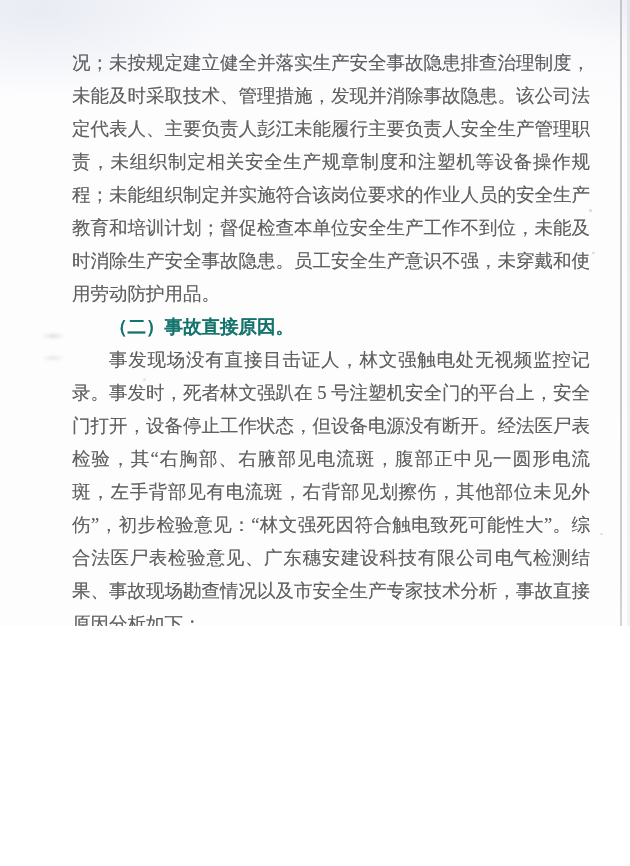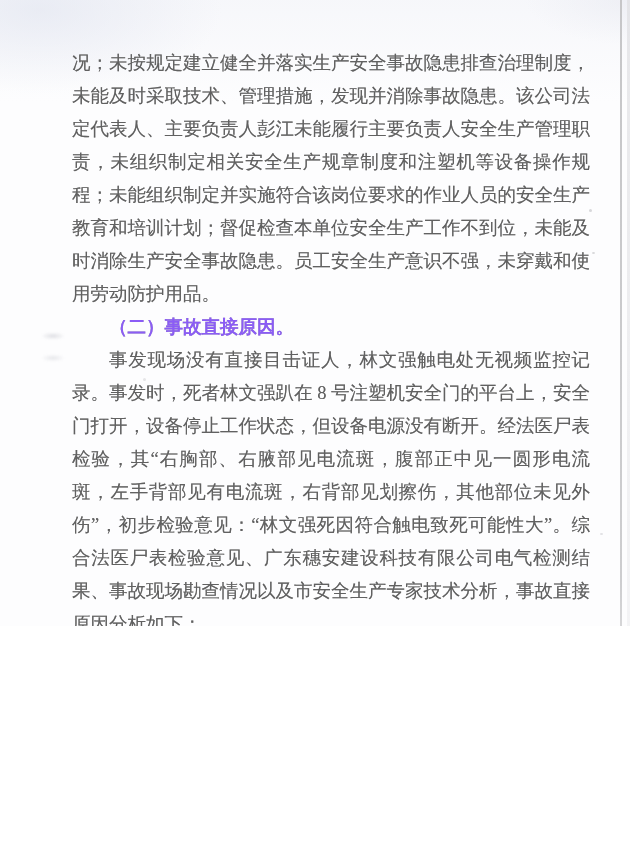--- a/index.html
+++ b/index.html
@@ -80,21 +80,21 @@
     text-shadow: 0 0 0.6px rgba(97,97,97,0.55);
   }
   .para {
     margin: 0;
   }
   .para.indent {
     text-indent: 2em;
   }
   .para.heading {
     font-weight: 600;
-    color: #8b5cf6;
+    color: #0f766e;
   }
   .bold-lead {
     font-weight: bold;
     color: #4e4e4e;
   }
   .page-number {
     position: absolute;
     left: 0;
     top: 789px;
     width: 630px;
@@ -115,18 +115,18 @@
   <div class="scan-edge-far-right"></div>
   <div class="speck s1"></div>
   <div class="speck s2"></div>
   <div class="speck s3"></div>
   <div class="speck s4"></div>
   <div class="smudge"></div>
 
   <div class="text-block">
     <p class="para">况；未按规定建立健全并落实生产安全事故隐患排查治理制度，未能及时采取技术、管理措施，发现并消除事故隐患。该公司法定代表人、主要负责人彭江未能履行主要负责人安全生产管理职责，未组织制定相关安全生产规章制度和注塑机等设备操作规程；未能组织制定并实施符合该岗位要求的作业人员的安全生产教育和培训计划；督促检查本单位安全生产工作不到位，未能及时消除生产安全事故隐患。员工安全生产意识不强，未穿戴和使用劳动防护用品。</p>
     <p class="para indent heading">（二）事故直接原因。</p>
-    <p class="para indent">事发现场没有直接目击证人，林文强触电处无视频监控记录。事发时，死者林文强趴在 8 号注塑机安全门的平台上，安全门打开，设备停止工作状态，但设备电源没有断开。经法医尸表检验，其“右胸部、右腋部见电流斑，腹部正中见一圆形电流斑，左手背部见有电流斑，右背部见划擦伤，其他部位未见外伤”，初步检验意见：“林文强死因符合触电致死可能性大”。综合法医尸表检验意见、广东穗安建设科技有限公司电气检测结果、事故现场勘查情况以及市安全生产专家技术分析，事故直接原因分析如下：</p>
+    <p class="para indent">事发现场没有直接目击证人，林文强触电处无视频监控记录。事发时，死者林文强趴在 5 号注塑机安全门的平台上，安全门打开，设备停止工作状态，但设备电源没有断开。经法医尸表检验，其“右胸部、右腋部见电流斑，腹部正中见一圆形电流斑，左手背部见有电流斑，右背部见划擦伤，其他部位未见外伤”，初步检验意见：“林文强死因符合触电致死可能性大”。综合法医尸表检验意见、广东穗安建设科技有限公司电气检测结果、事故现场勘查情况以及市安全生产专家技术分析，事故直接原因分析如下：</p>
   </div>
 
   <div class="page-number">10</div>
 
 </div>
 
 </body></html>

